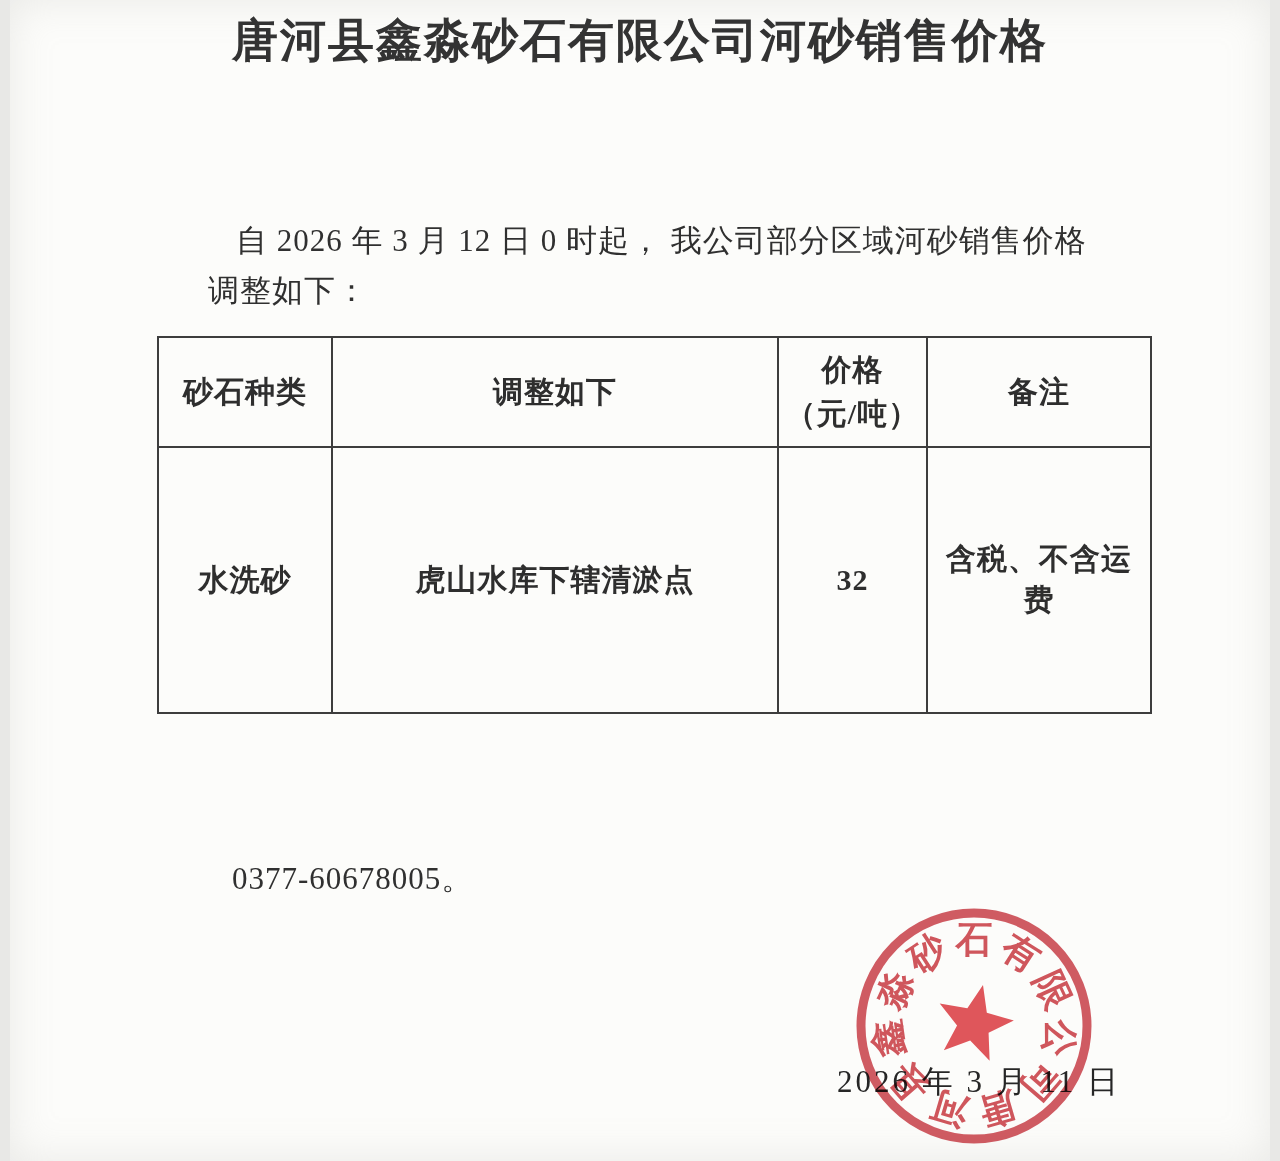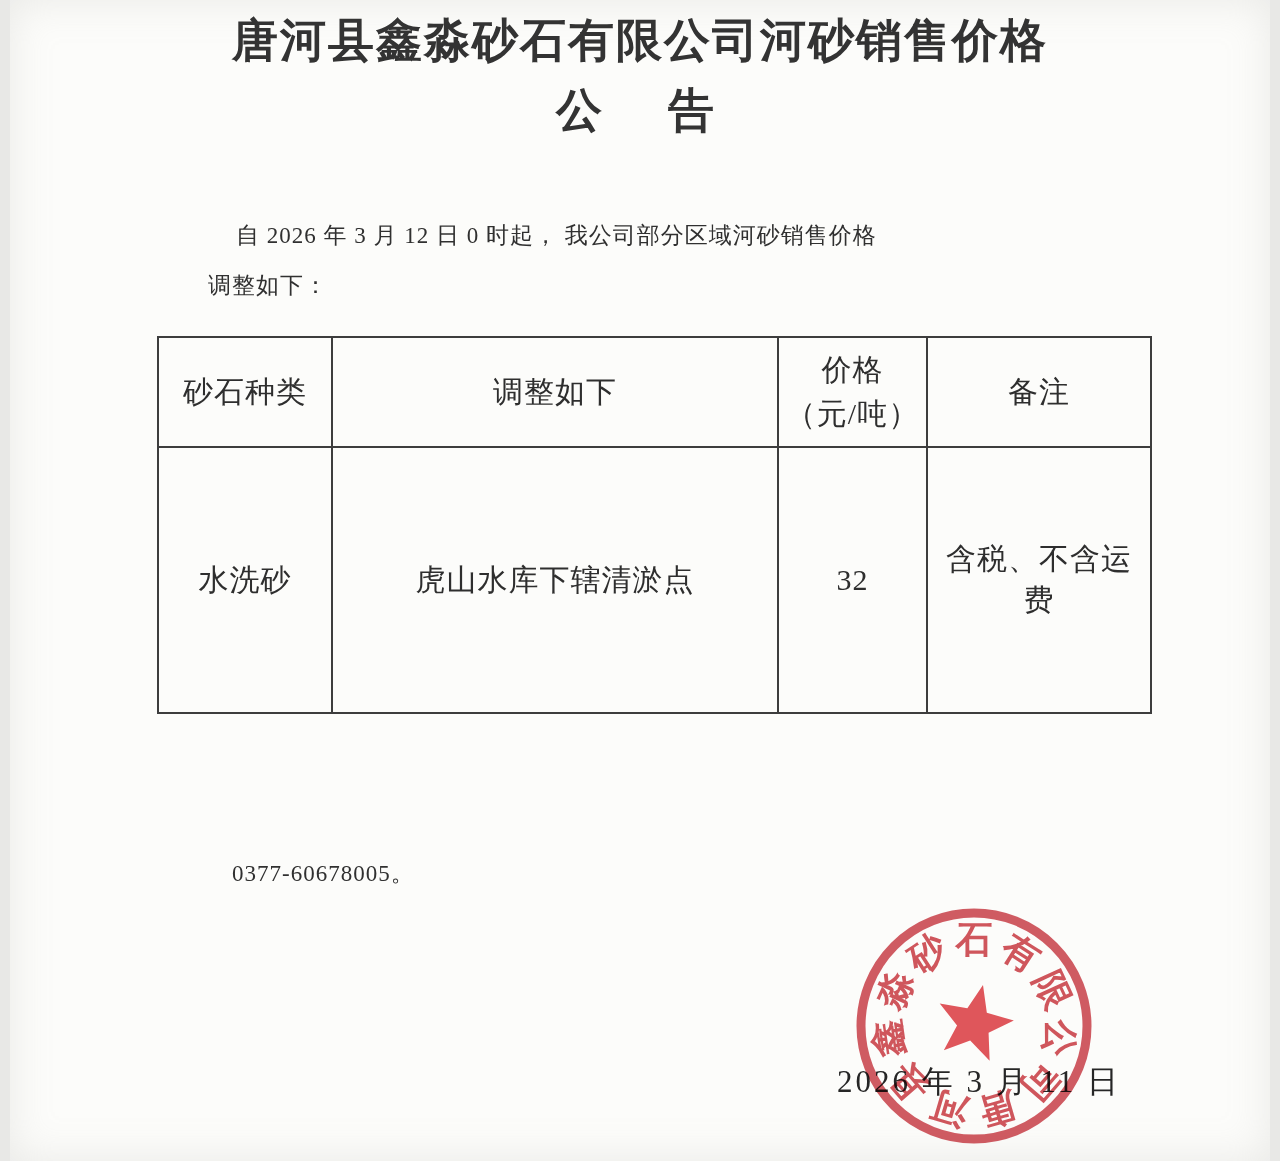--- a/index.html
+++ b/index.html
@@ -20,38 +20,39 @@
     font-weight:bold;
     font-size:46px;
     letter-spacing:2px;
     color:#333;
   }
   .title-line.l1{top:10px;}
   .title-line.l2{top:80px;letter-spacing:10px;}
 
   .body-text{
     position:absolute;
-    font-size:23px;
+    font-size:31px;
     letter-spacing:1px;
     color:#303030;
     white-space:nowrap;
   }
   .intro-l1{top:220px;left:226px;}
   .intro-l2{top:270px;left:198px;}
   .footer-l1{top:786px;left:200px;}
   .footer-l2{top:858px;left:198px;margin-left:24px;}
 
   table.price-table{
     position:absolute;
     top:336px;left:147px;
     width:993px;
     border-collapse:collapse;
     table-layout:fixed;
     font-size:30px;
     color:#2e2e2e;
+    font-weight:bold;
   }
   table.price-table td{
     border:2px solid #3d3d3d;
     text-align:center;
     vertical-align:middle;
     padding:0 4px;
     letter-spacing:1px;
   }
   tr.hdr td{height:108px;}
   tr.bdy td{height:264px;}
@@ -81,21 +82,20 @@
     font-size:37px;
     fill:#cf4a52;
   }
 </style>
 </head>
 <body>
 
 <div class="page">
 
   <div class="title-line l1">唐河县鑫淼砂石有限公司河砂销售价格</div>
-  <div class="title-line l2">公　告</div>
 
   <div class="body-text intro-l1">自 2026 年 3 月 12 日 0 时起， 我公司部分区域河砂销售价格</div>
   <div class="body-text intro-l2">调整如下：</div>
 
   <table class="price-table">
     <colgroup>
       <col style="width:174px">
       <col style="width:446px">
       <col style="width:149px">
       <col style="width:224px">

